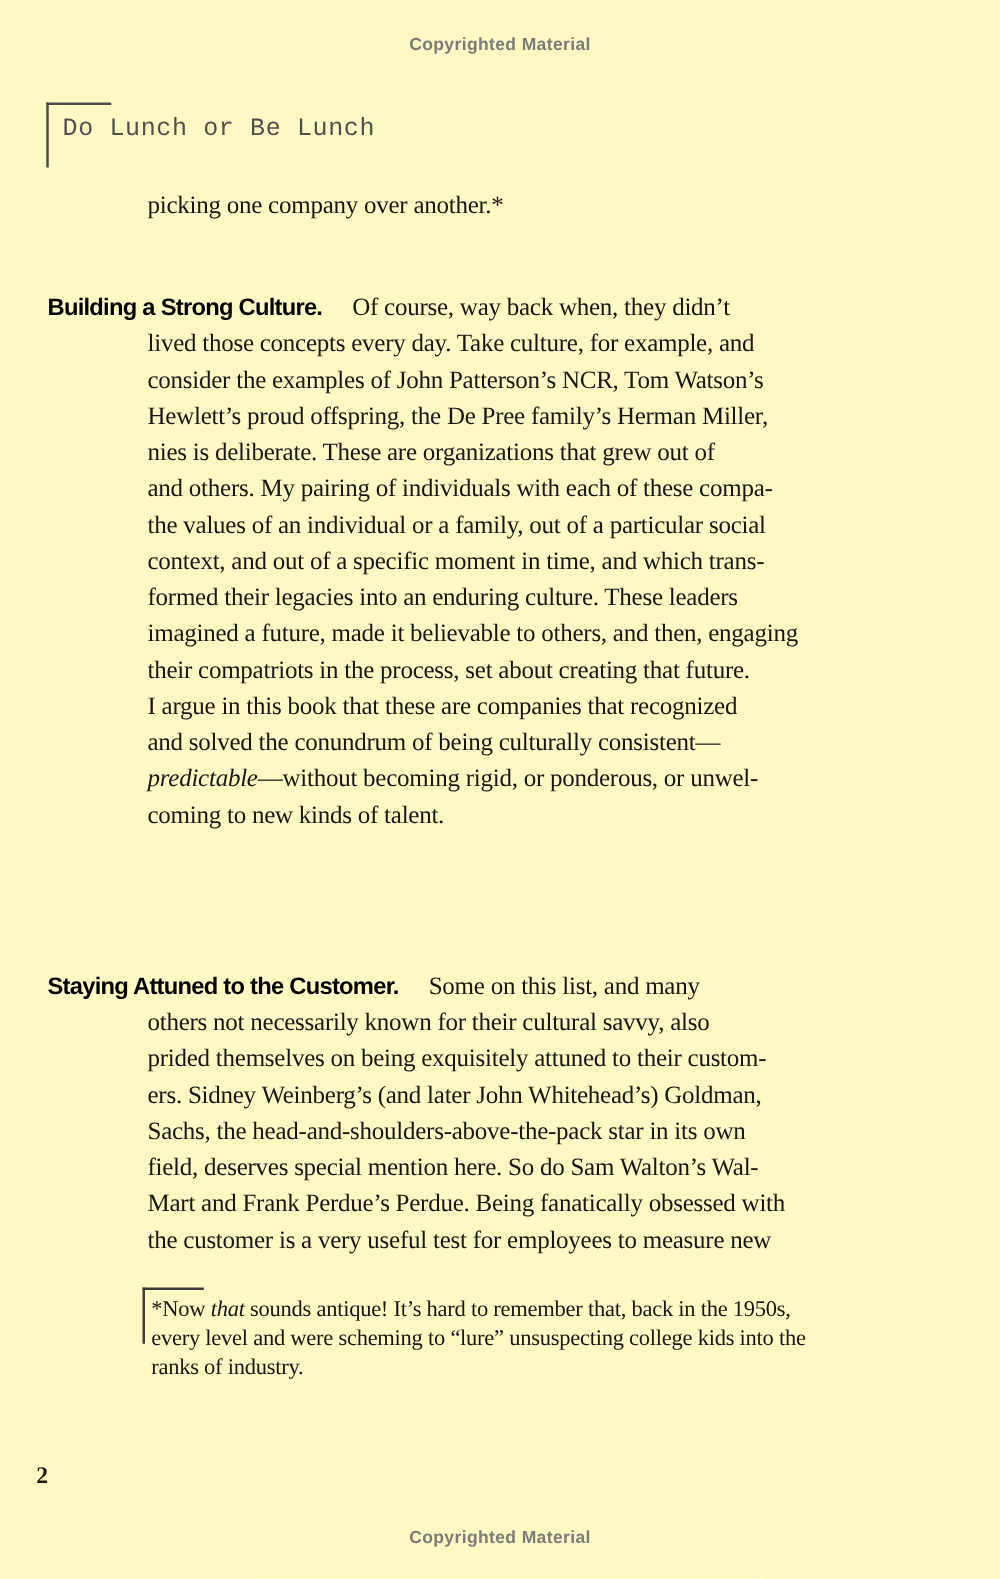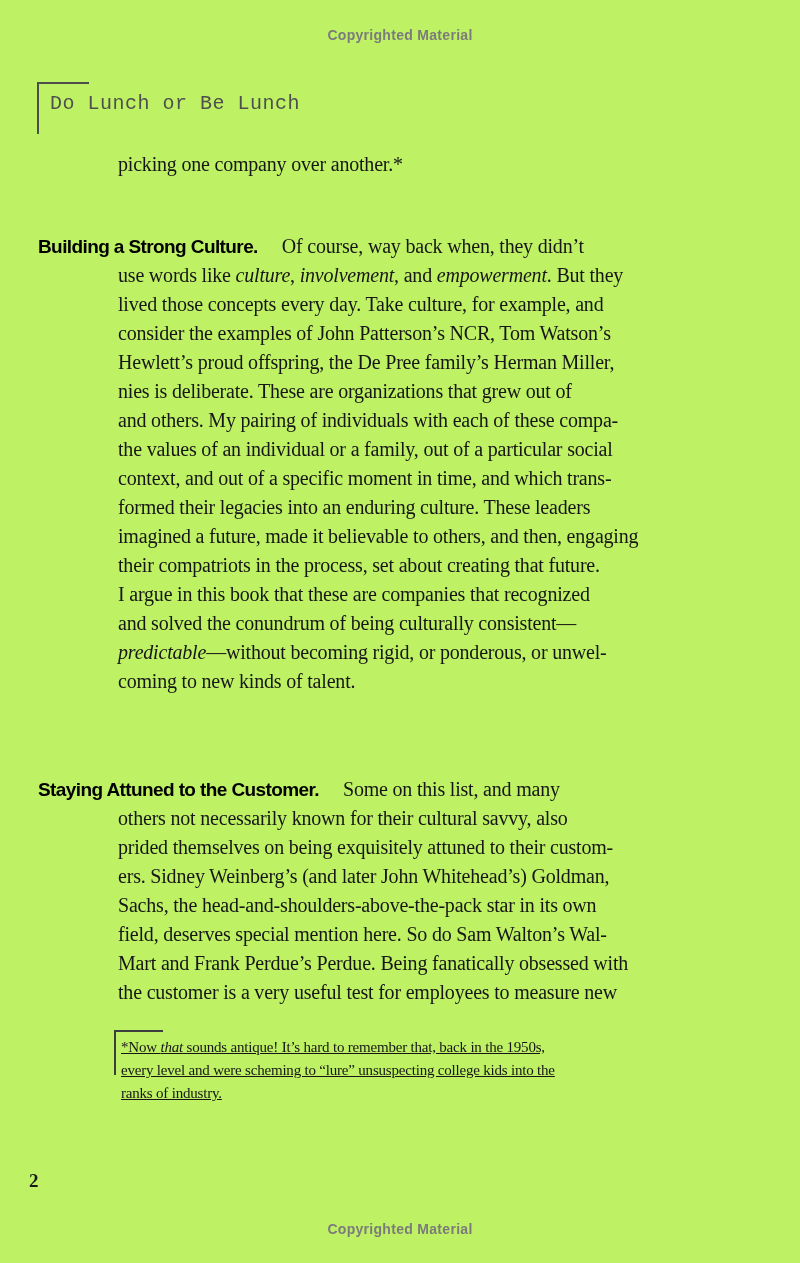--- a/index.html
+++ b/index.html
@@ -1,20 +1,20 @@
 <!DOCTYPE html>
 <html><head>
 <meta charset="utf-8">
 <style>
   html, body { margin: 0; padding: 0; background: #ffffff; }
   .page {
     position: relative;
     width: 800px;
     height: 1263px;
-    background: #bef264;
+    background: #fef9c3;
     overflow: hidden;
     font-family: "Liberation Serif", serif;
     color: #161616;
   }
 
   
   .copyright {
     position: absolute;
     left: 0; right: 0;
     text-align: center;
@@ -73,25 +73,24 @@
   
   .footnote-bracket {
     position: absolute;
     left: 114px; top: 1030px;
     width: 47px; height: 43px;
     border-top: 2px solid #3d3d3d;
     border-left: 2px solid #3d3d3d;
   }
   .footnote { position: absolute; left: 121px; top: 1036px; }
   .footnote .tline {
-    font-size: 15px;
+    font-size: 18px;
     height: 23px;
     line-height: 23px;
     letter-spacing: -0.2px;
-    text-decoration: underline;
   }
 
   .page-number {
     position: absolute;
     left: 29px; top: 1170px;
     font-size: 19px;
     font-weight: 700;
     color: #1a1a1a;
   }
 </style>
@@ -107,21 +106,20 @@
 
   <div class="opening-paragraph">
       <div class="tline">picking one company over another.*</div>
     </div>
 
   <div class="section section-1">
     <div class="tline first">
       <span class="sec-heading">Building a Strong Culture.</span><span>Of course, way back when, they didn’t</span>
     </div>
     <div class="rest-lines">
-        <div class="tline">use words like <em>culture</em>, <em>involvement</em>, and <em>empowerment</em>. But they</div>
         <div class="tline">lived those concepts every day. Take culture, for example, and</div>
         <div class="tline">consider the examples of John Patterson’s NCR, Tom Watson’s</div>
         <div class="tline">Hewlett’s proud offspring, the De Pree family’s Herman Miller,</div>
         <div class="tline">nies is deliberate. These are organizations that grew out of</div>
         <div class="tline">and others. My pairing of individuals with each of these compa-</div>
         <div class="tline">the values of an individual or a family, out of a particular social</div>
         <div class="tline">context, and out of a specific moment in time, and which trans-</div>
         <div class="tline">formed their legacies into an enduring culture. These leaders</div>
         <div class="tline">imagined a future, made it believable to others, and then, engaging</div>
         <div class="tline">their compatriots in the process, set about creating that future.</div>

